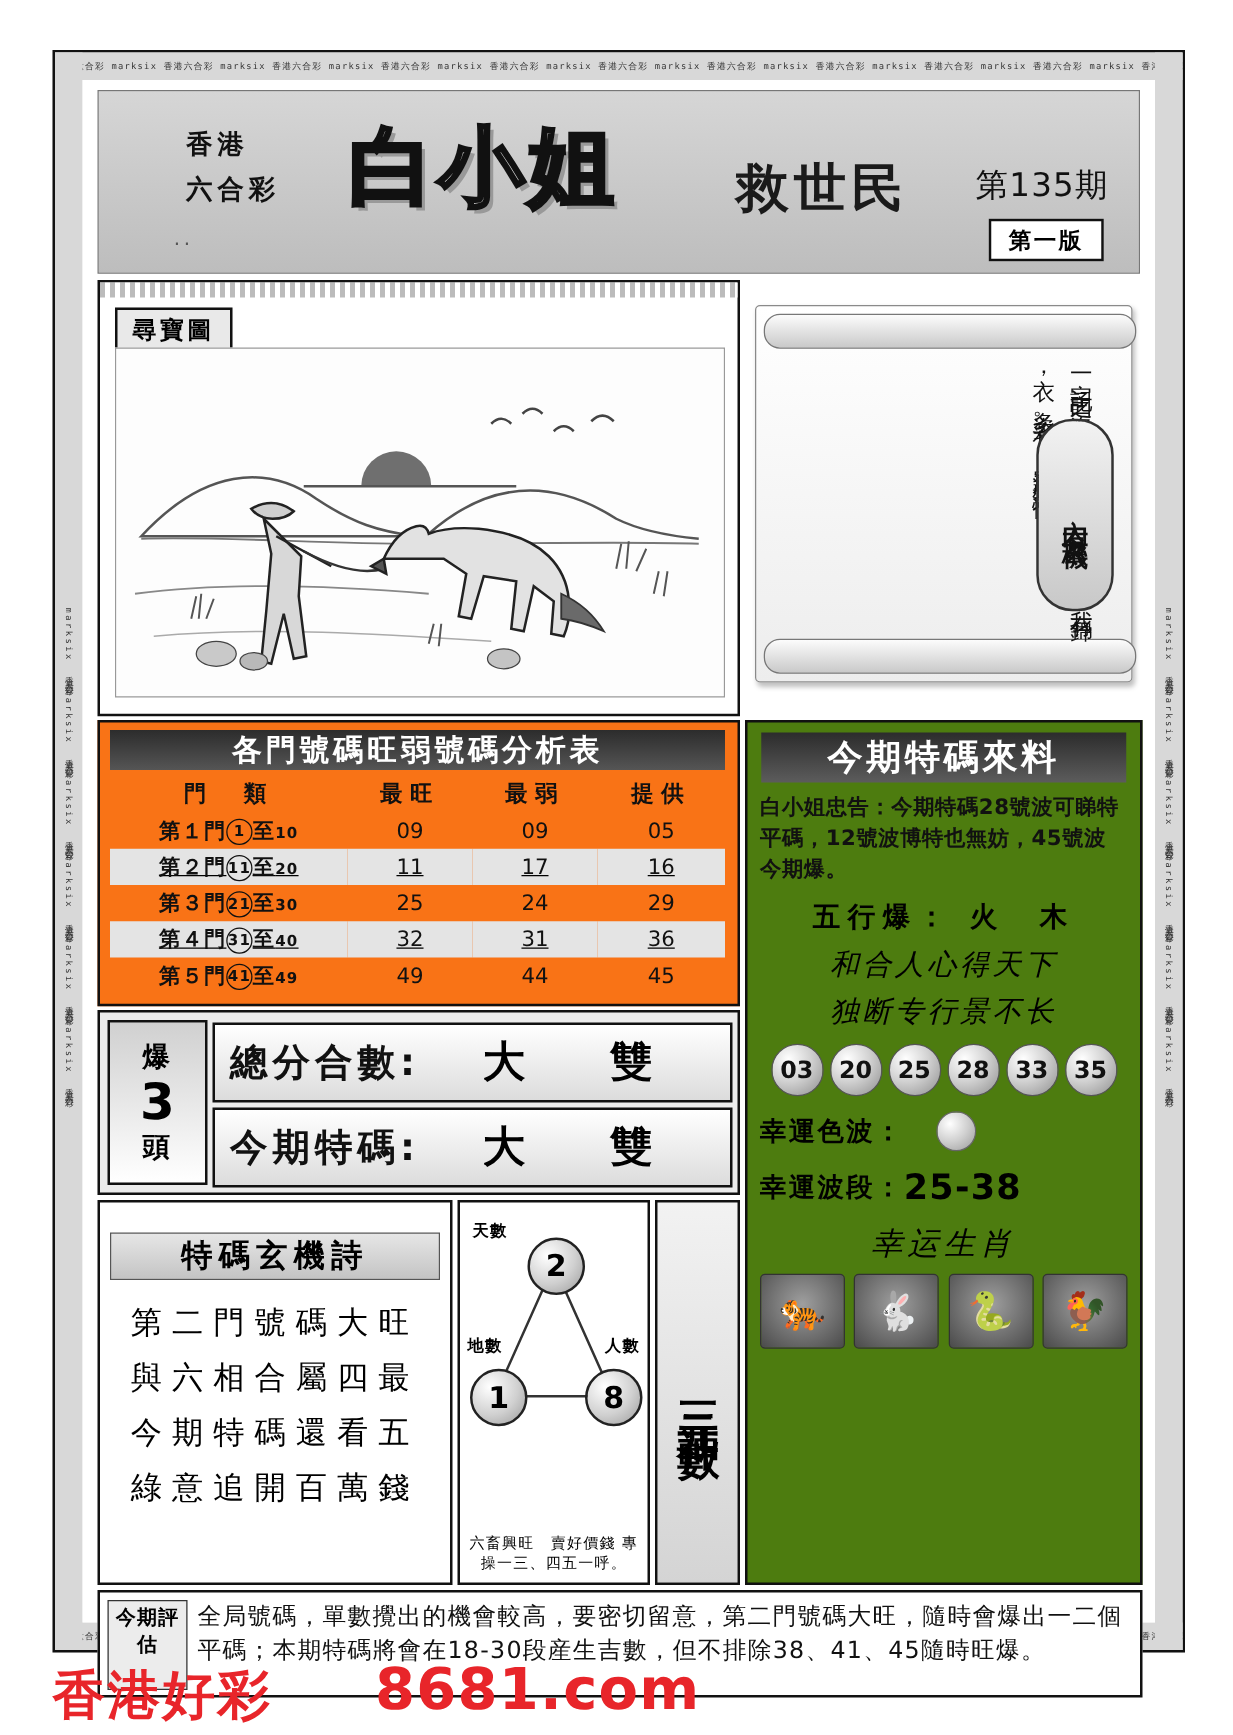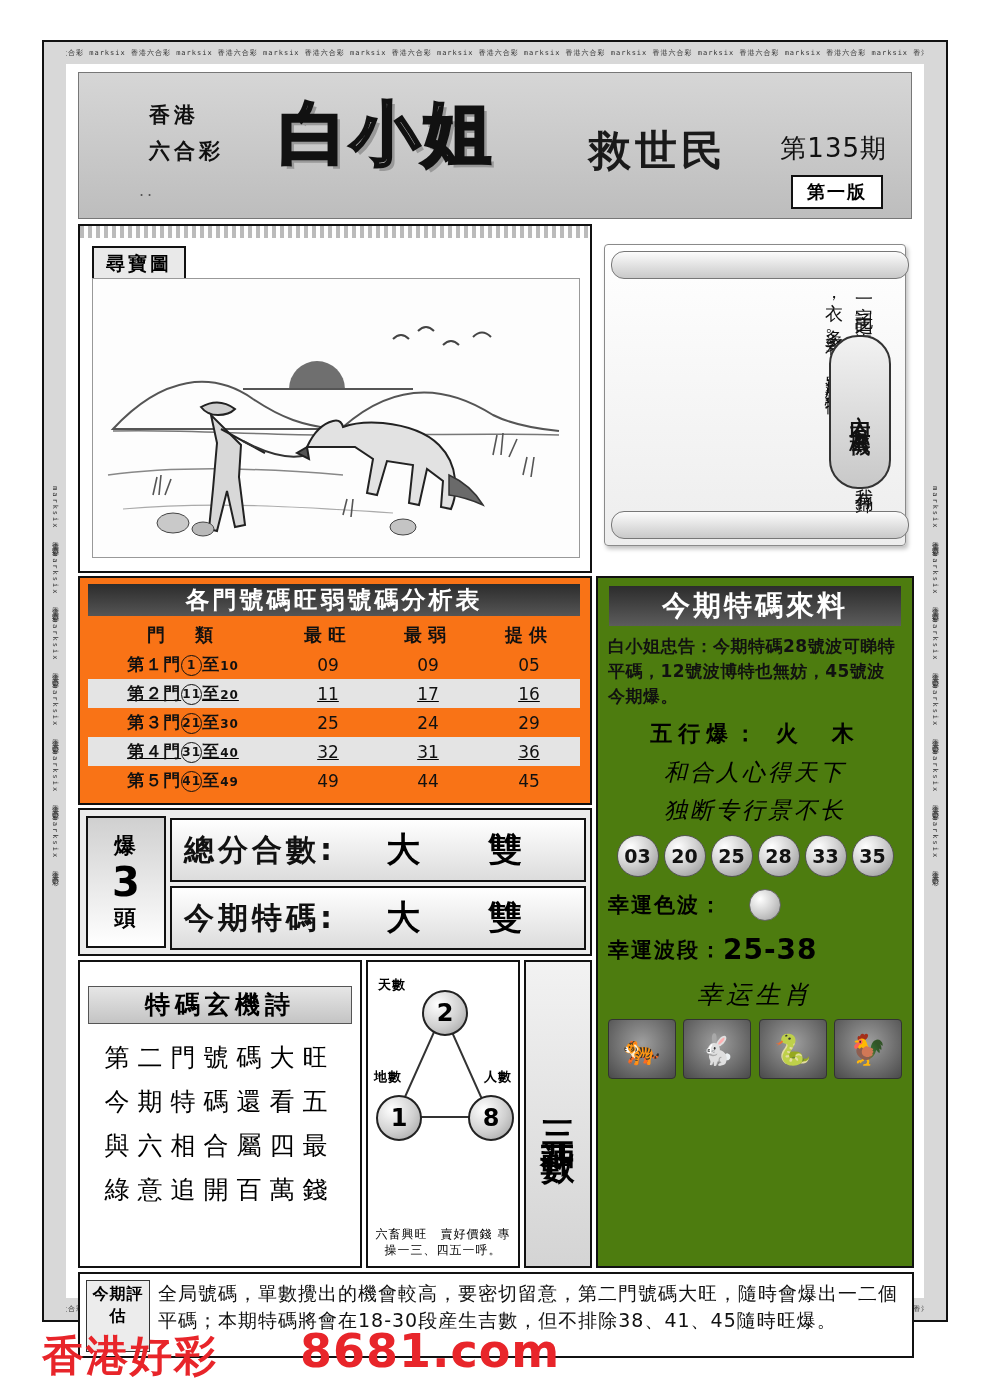--- a/index.html
+++ b/index.html
@@ -289,22 +289,22 @@
         <div class="bao-rowbox r2">
           <div class="bao-lab">今期特碼:</div>
           <div class="bao-val">大 雙</div>
         </div>
       </div>
 
       <div class="poempanel">
         <div class="poem-title">特碼玄機詩</div>
         <div class="poem-lines">
           <div>第二門號碼大旺</div>
+          <div>與六相合屬四最</div>
           <div>今期特碼還看五</div>
-          <div>與六相合屬四最</div>
           <div>綠意追開百萬錢</div>
         </div>
       </div>
 
       <div class="tripanel">
         <div class="tri-lab" style="left:10px;top:14px;">天數</div>
         <div class="tri-lab" style="left:6px;top:106px;">地數</div>
         <div class="tri-lab" style="right:6px;top:106px;">人數</div>
         <svg style="position:absolute;left:0;top:0" width="150" height="304">
           <polygon points="75,50 28,155 122,155" fill="none" stroke="#333" stroke-width="2"></polygon>

